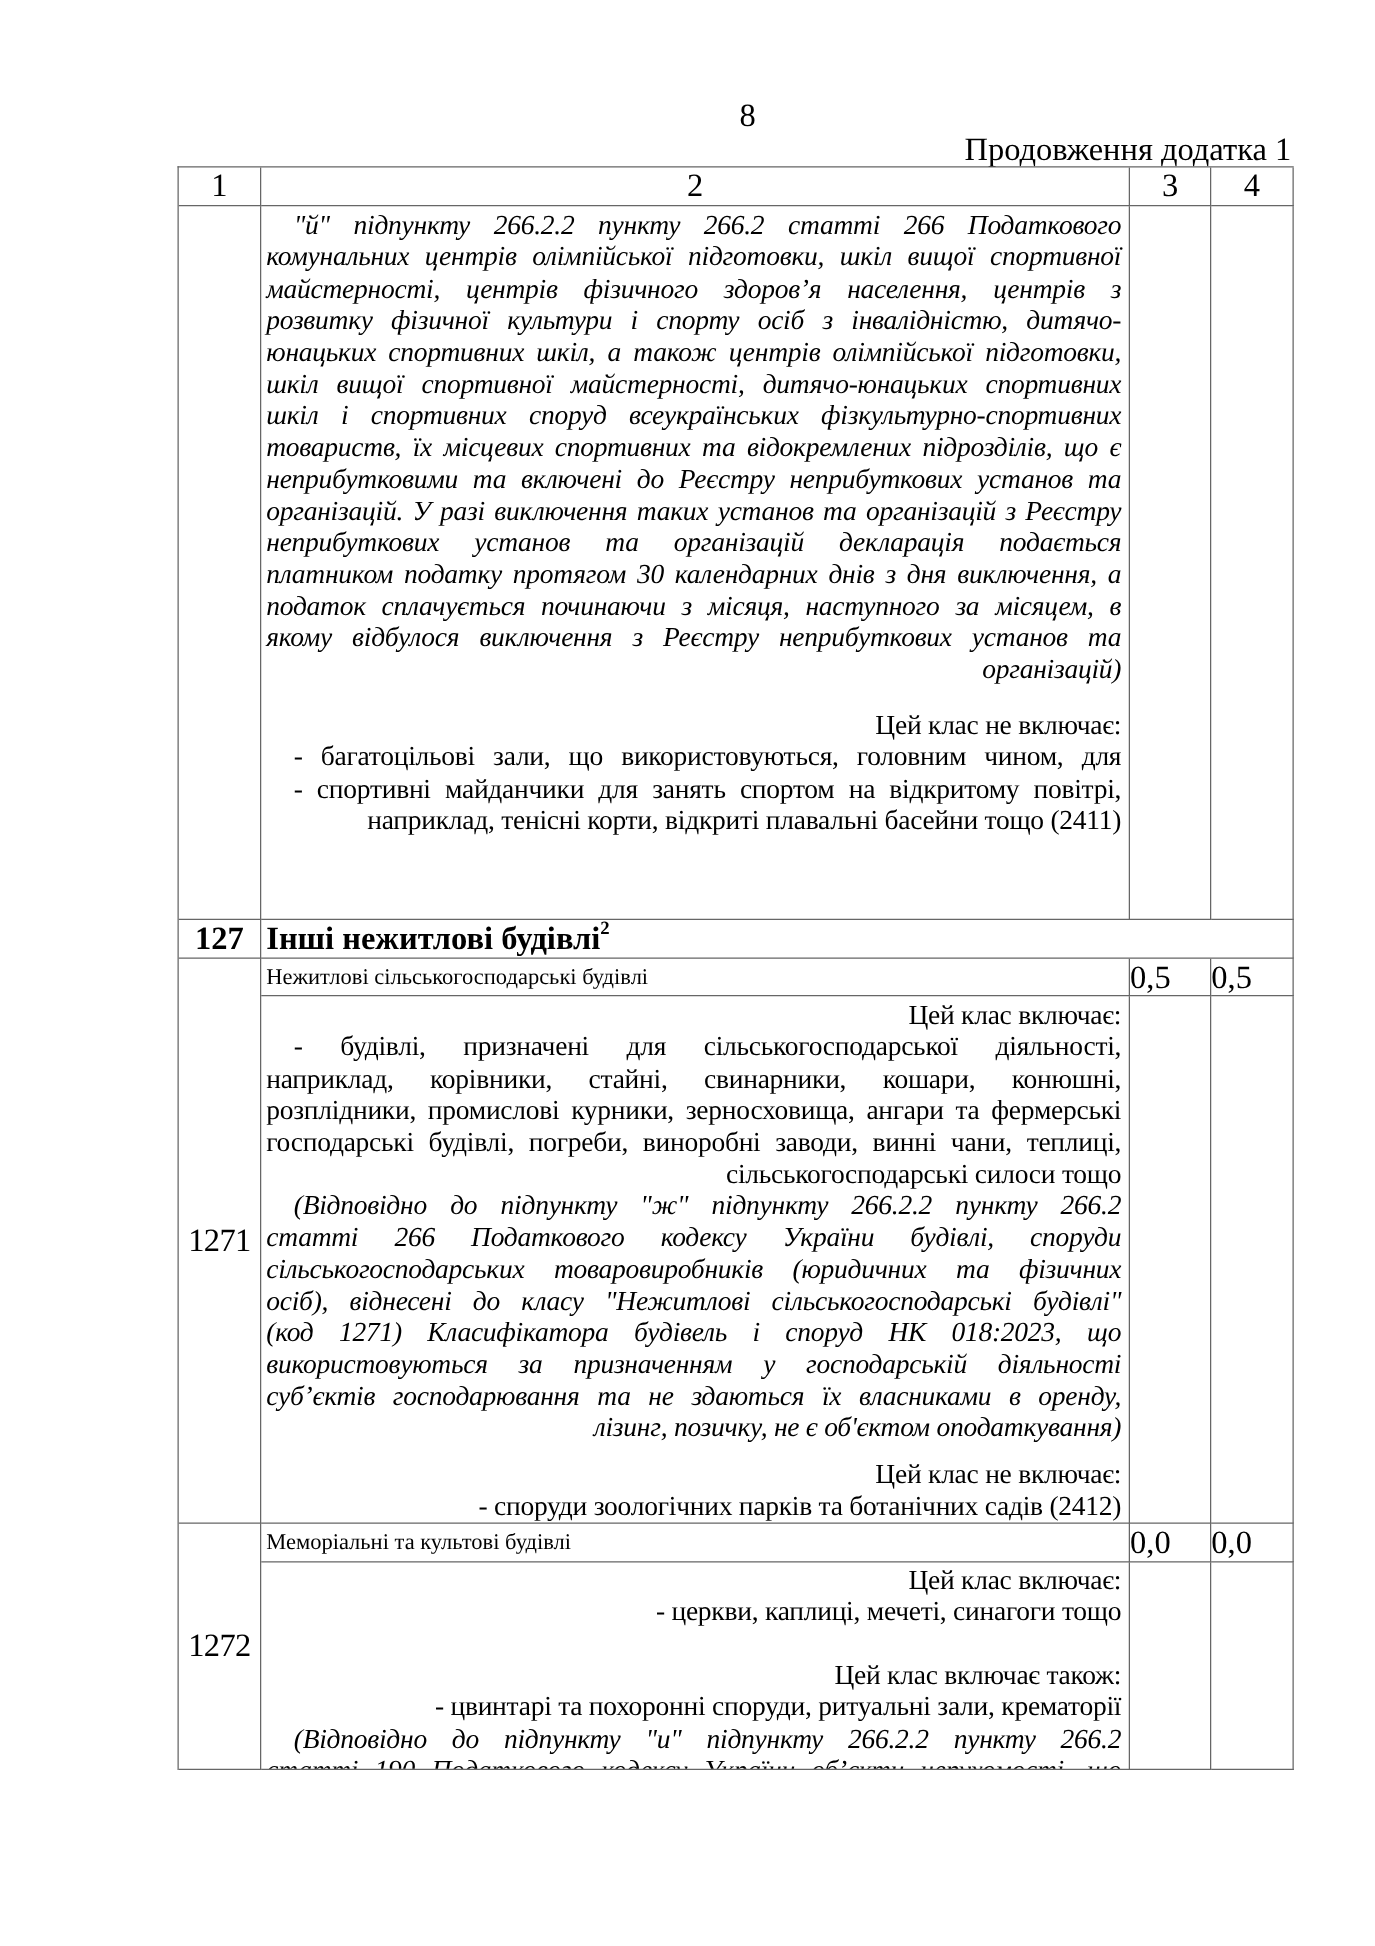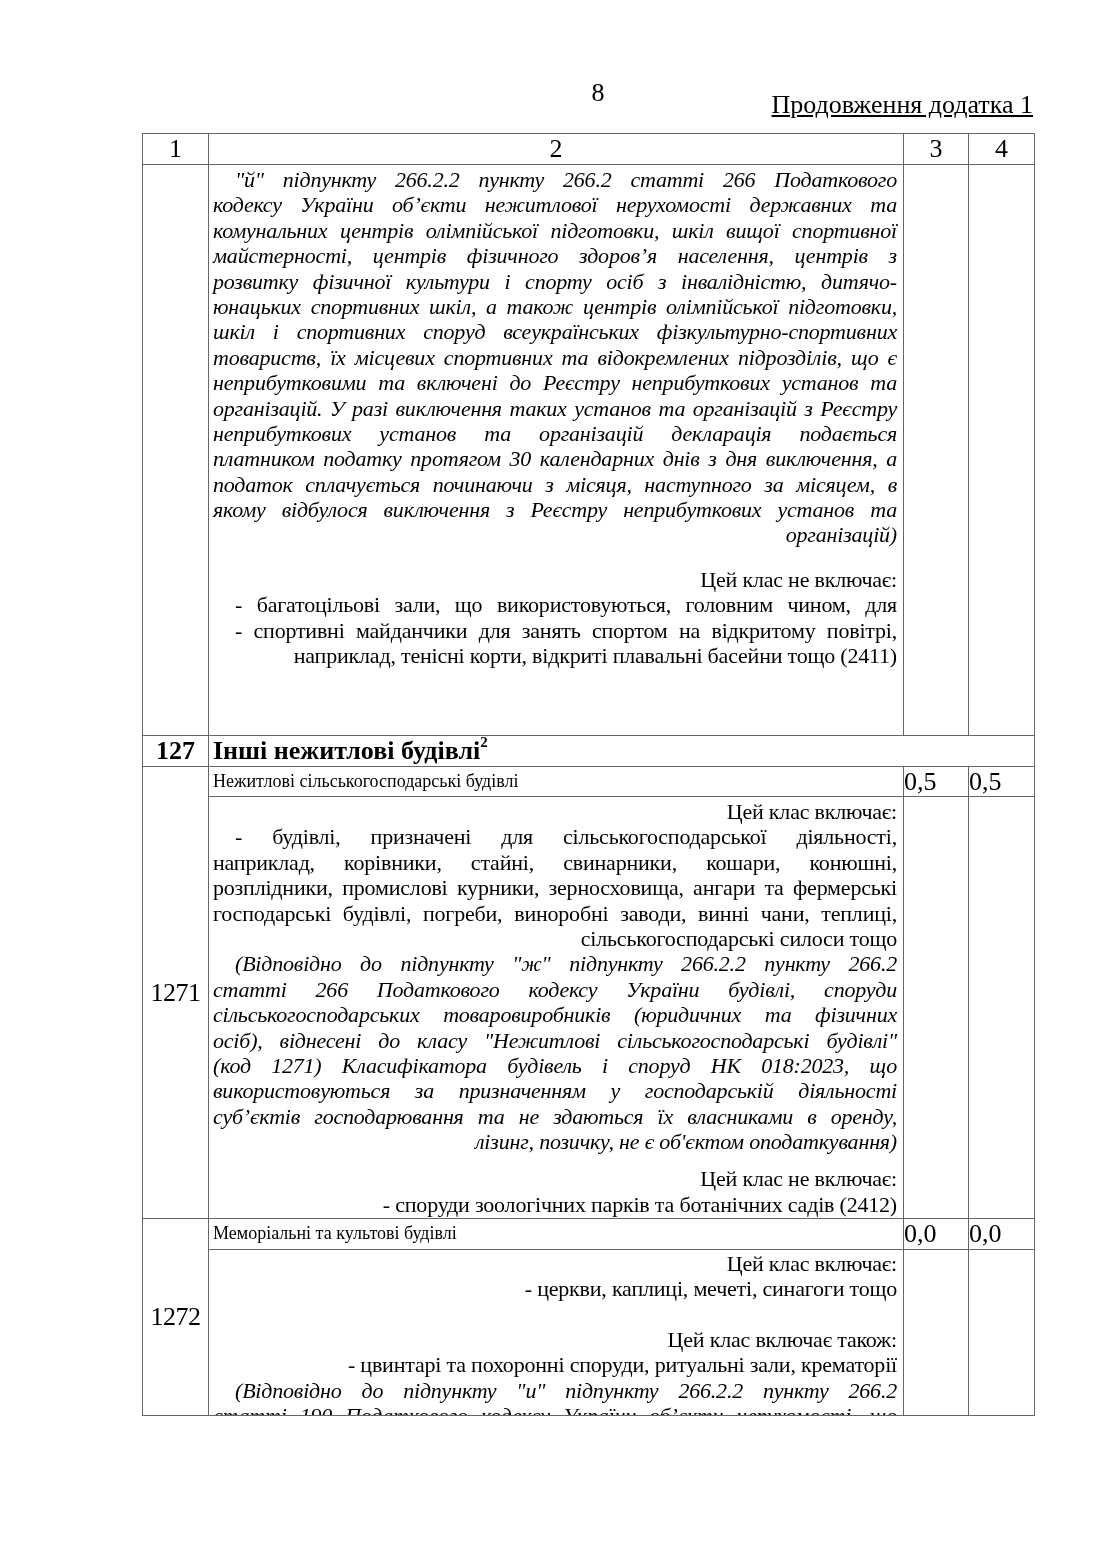--- a/index.html
+++ b/index.html
@@ -5,21 +5,21 @@
   html, body { margin:0; padding:0; background:#ffffff; }
   .page {
     position:relative; width:1100px; height:1557px; background:#ffffff;
     font-family:"Liberation Serif", "DejaVu Serif", serif; color:#000; overflow:hidden;
   }
   .pgnum {
     position:absolute; top:78px; left:578px; width:40px; text-align:center;
     font-size:26px; line-height:30px;
   }
   .cont {
-    position:absolute; top:90px; right:67px; font-size:26px; line-height:30px; white-space:nowrap;text-decoration:underline;
+    position:absolute; top:105px; right:67px; font-size:26px; line-height:30px; white-space:nowrap;
   }
   .grid {
     position:absolute; left:142px; top:133px; display:grid;
     grid-template-columns:66px 695px 65px 66px;
     grid-template-rows:31px 571px 31px 30px 422px 31px 166px;
     border-left:1px solid #666; border-top:1px solid #666;
   }
   .c { border-right:1px solid #666; border-bottom:1px solid #666; box-sizing:border-box; overflow:hidden; }
   .h { font-size:26px; line-height:30px; text-align:center; }
   .code { display:flex; align-items:center; justify-content:center; font-size:26px; letter-spacing:-0.5px; }
@@ -51,25 +51,25 @@
 
     <div class="c h" style="grid-row:1;grid-column:1;">1</div>
     <div class="c h" style="grid-row:1;grid-column:2;">2</div>
     <div class="c h" style="grid-row:1;grid-column:3;">3</div>
     <div class="c h" style="grid-row:1;grid-column:4;">4</div>
 
     <div class="c" style="grid-row:2;grid-column:1;"></div>
     <div class="c body" style="grid-row:2;grid-column:2;">
       <div>
         <div class="ln it j ind">"й" підпункту 266.2.2 пункту 266.2 статті 266 Податкового</div>
-        <div class="ln it j">кодексу України об’єкти нежитлової нерухомості державних та</div>
         <div class="ln it j">комунальних центрів олімпійської підготовки, шкіл вищої спортивної</div>
         <div class="ln it j">майстерності, центрів фізичного здоров’я населення, центрів з</div>
         <div class="ln it j">розвитку фізичної культури і спорту осіб з інвалідністю, дитячо-</div>
         <div class="ln it j">юнацьких спортивних шкіл, а також центрів олімпійської підготовки,</div>
+        <div class="ln it j">шкіл вищої спортивної майстерності, дитячо-юнацьких спортивних</div>
         <div class="ln it j">шкіл і спортивних споруд всеукраїнських фізкультурно-спортивних</div>
         <div class="ln it j">товариств, їх місцевих спортивних та відокремлених підрозділів, що є</div>
         <div class="ln it j">неприбутковими та включені до Реєстру неприбуткових установ та</div>
         <div class="ln it j">організацій. У разі виключення таких установ та організацій з Реєстру</div>
         <div class="ln it j">неприбуткових установ та організацій декларація подається</div>
         <div class="ln it j">платником податку протягом 30 календарних днів з дня виключення, а</div>
         <div class="ln it j">податок сплачується починаючи з місяця, наступного за місяцем, в</div>
         <div class="ln it j">якому відбулося виключення з Реєстру неприбуткових установ та</div>
         <div class="ln it">організацій)</div>
       </div>

